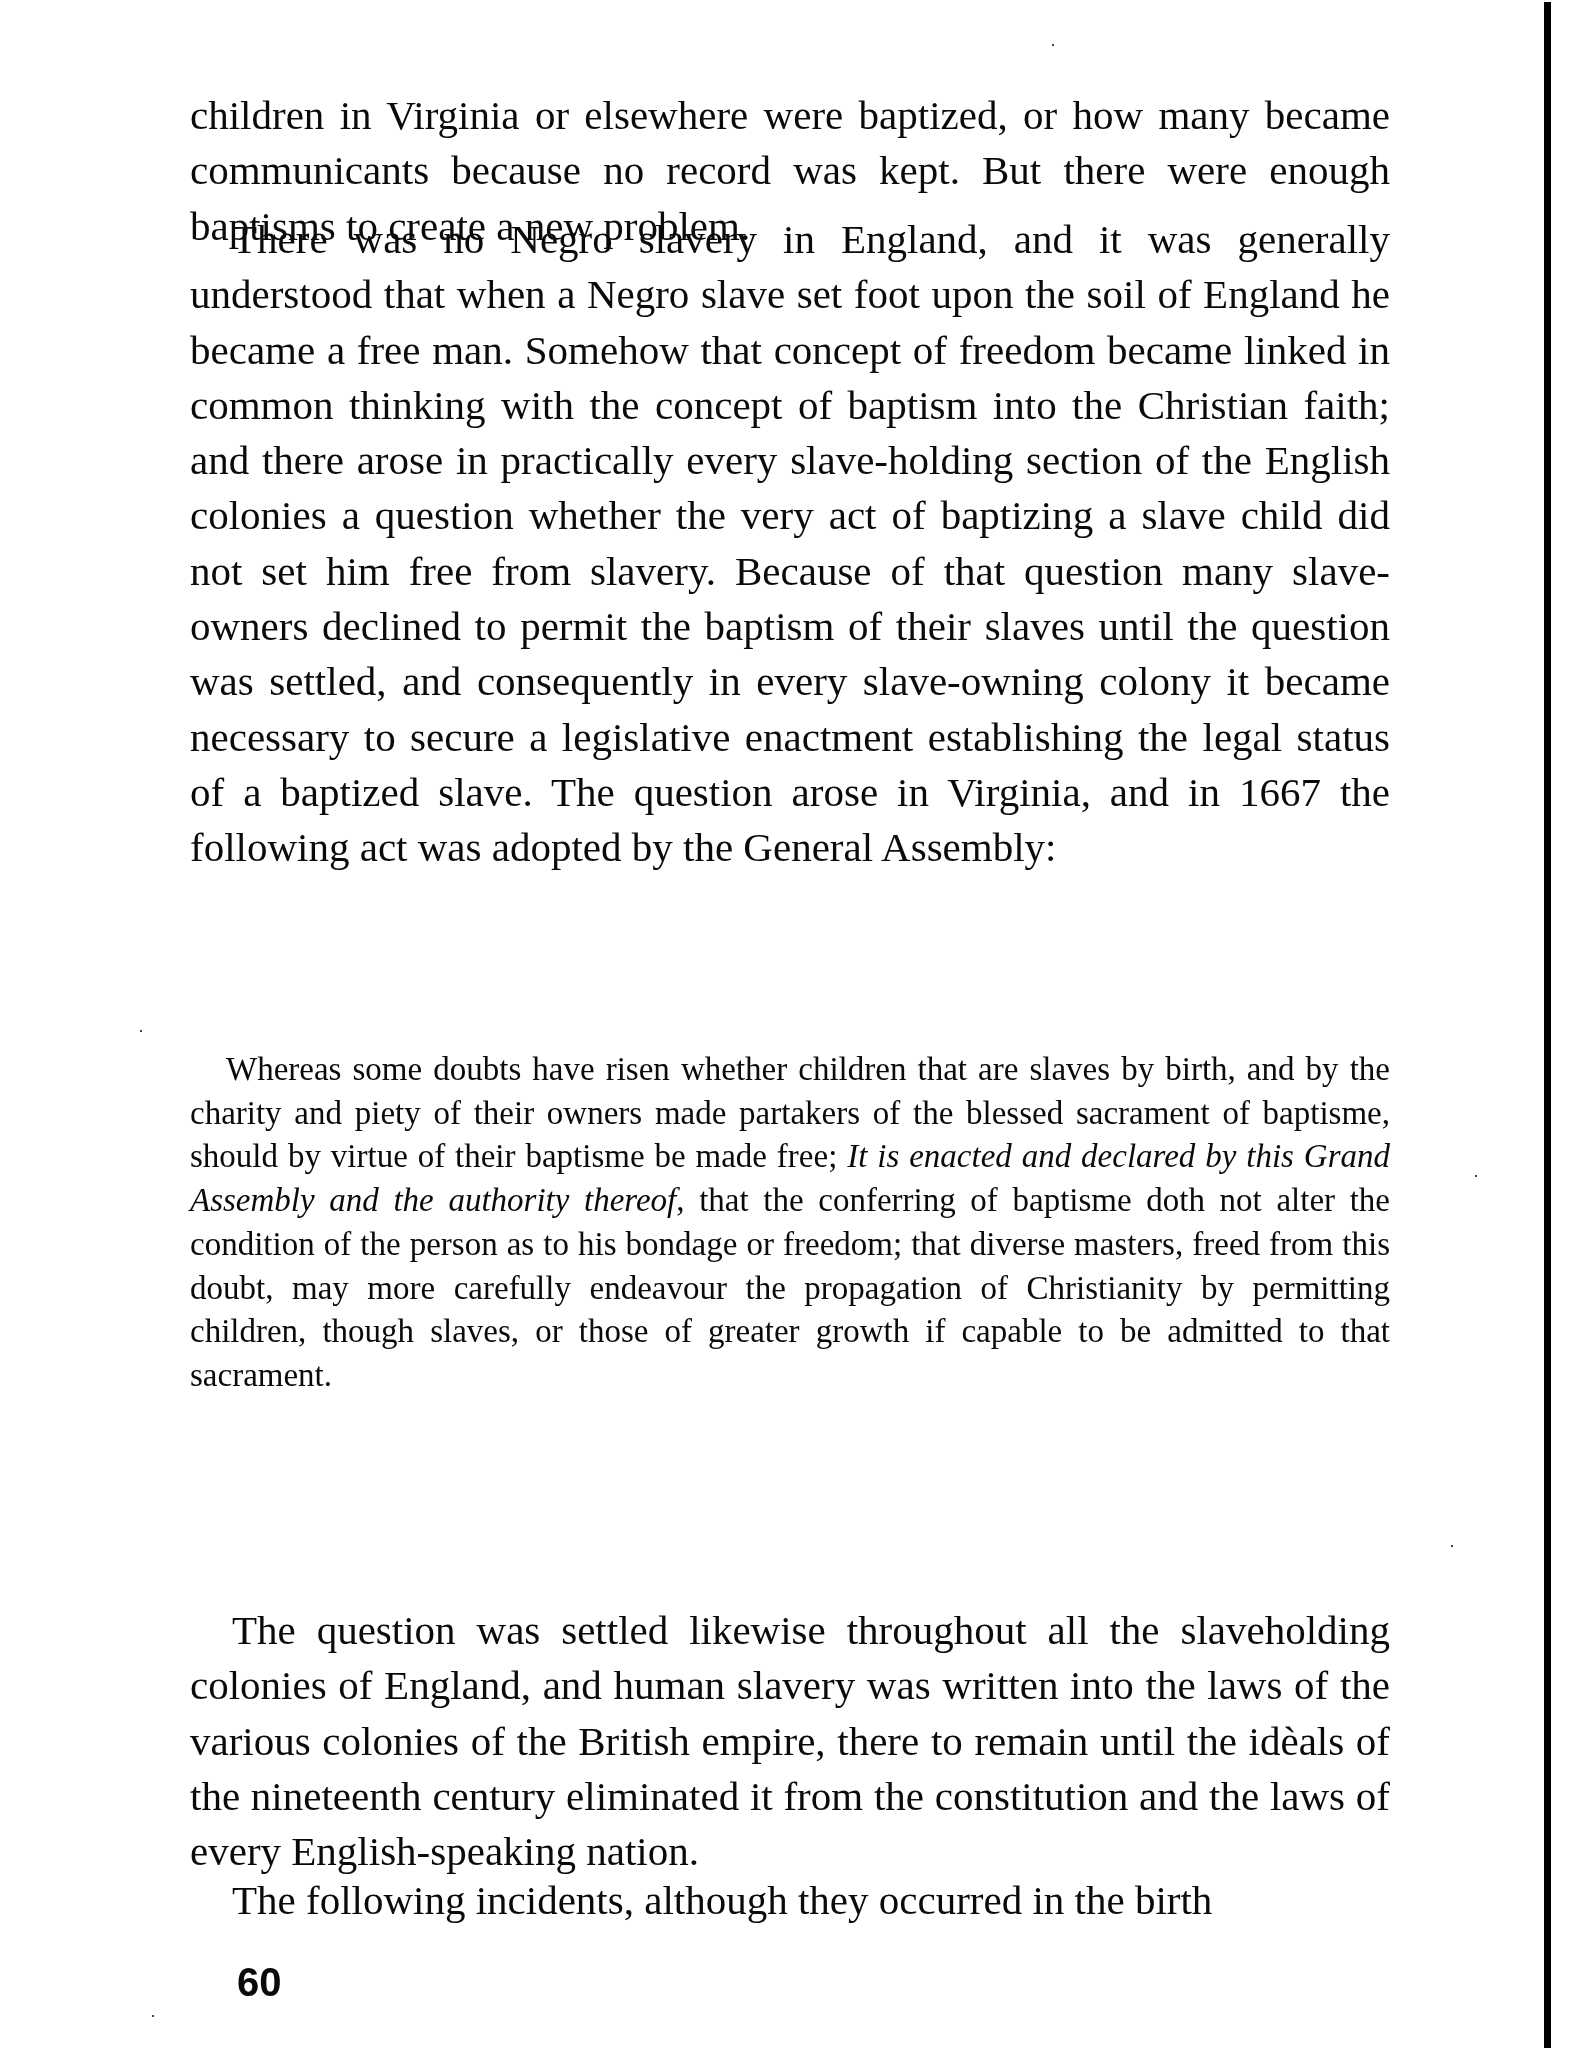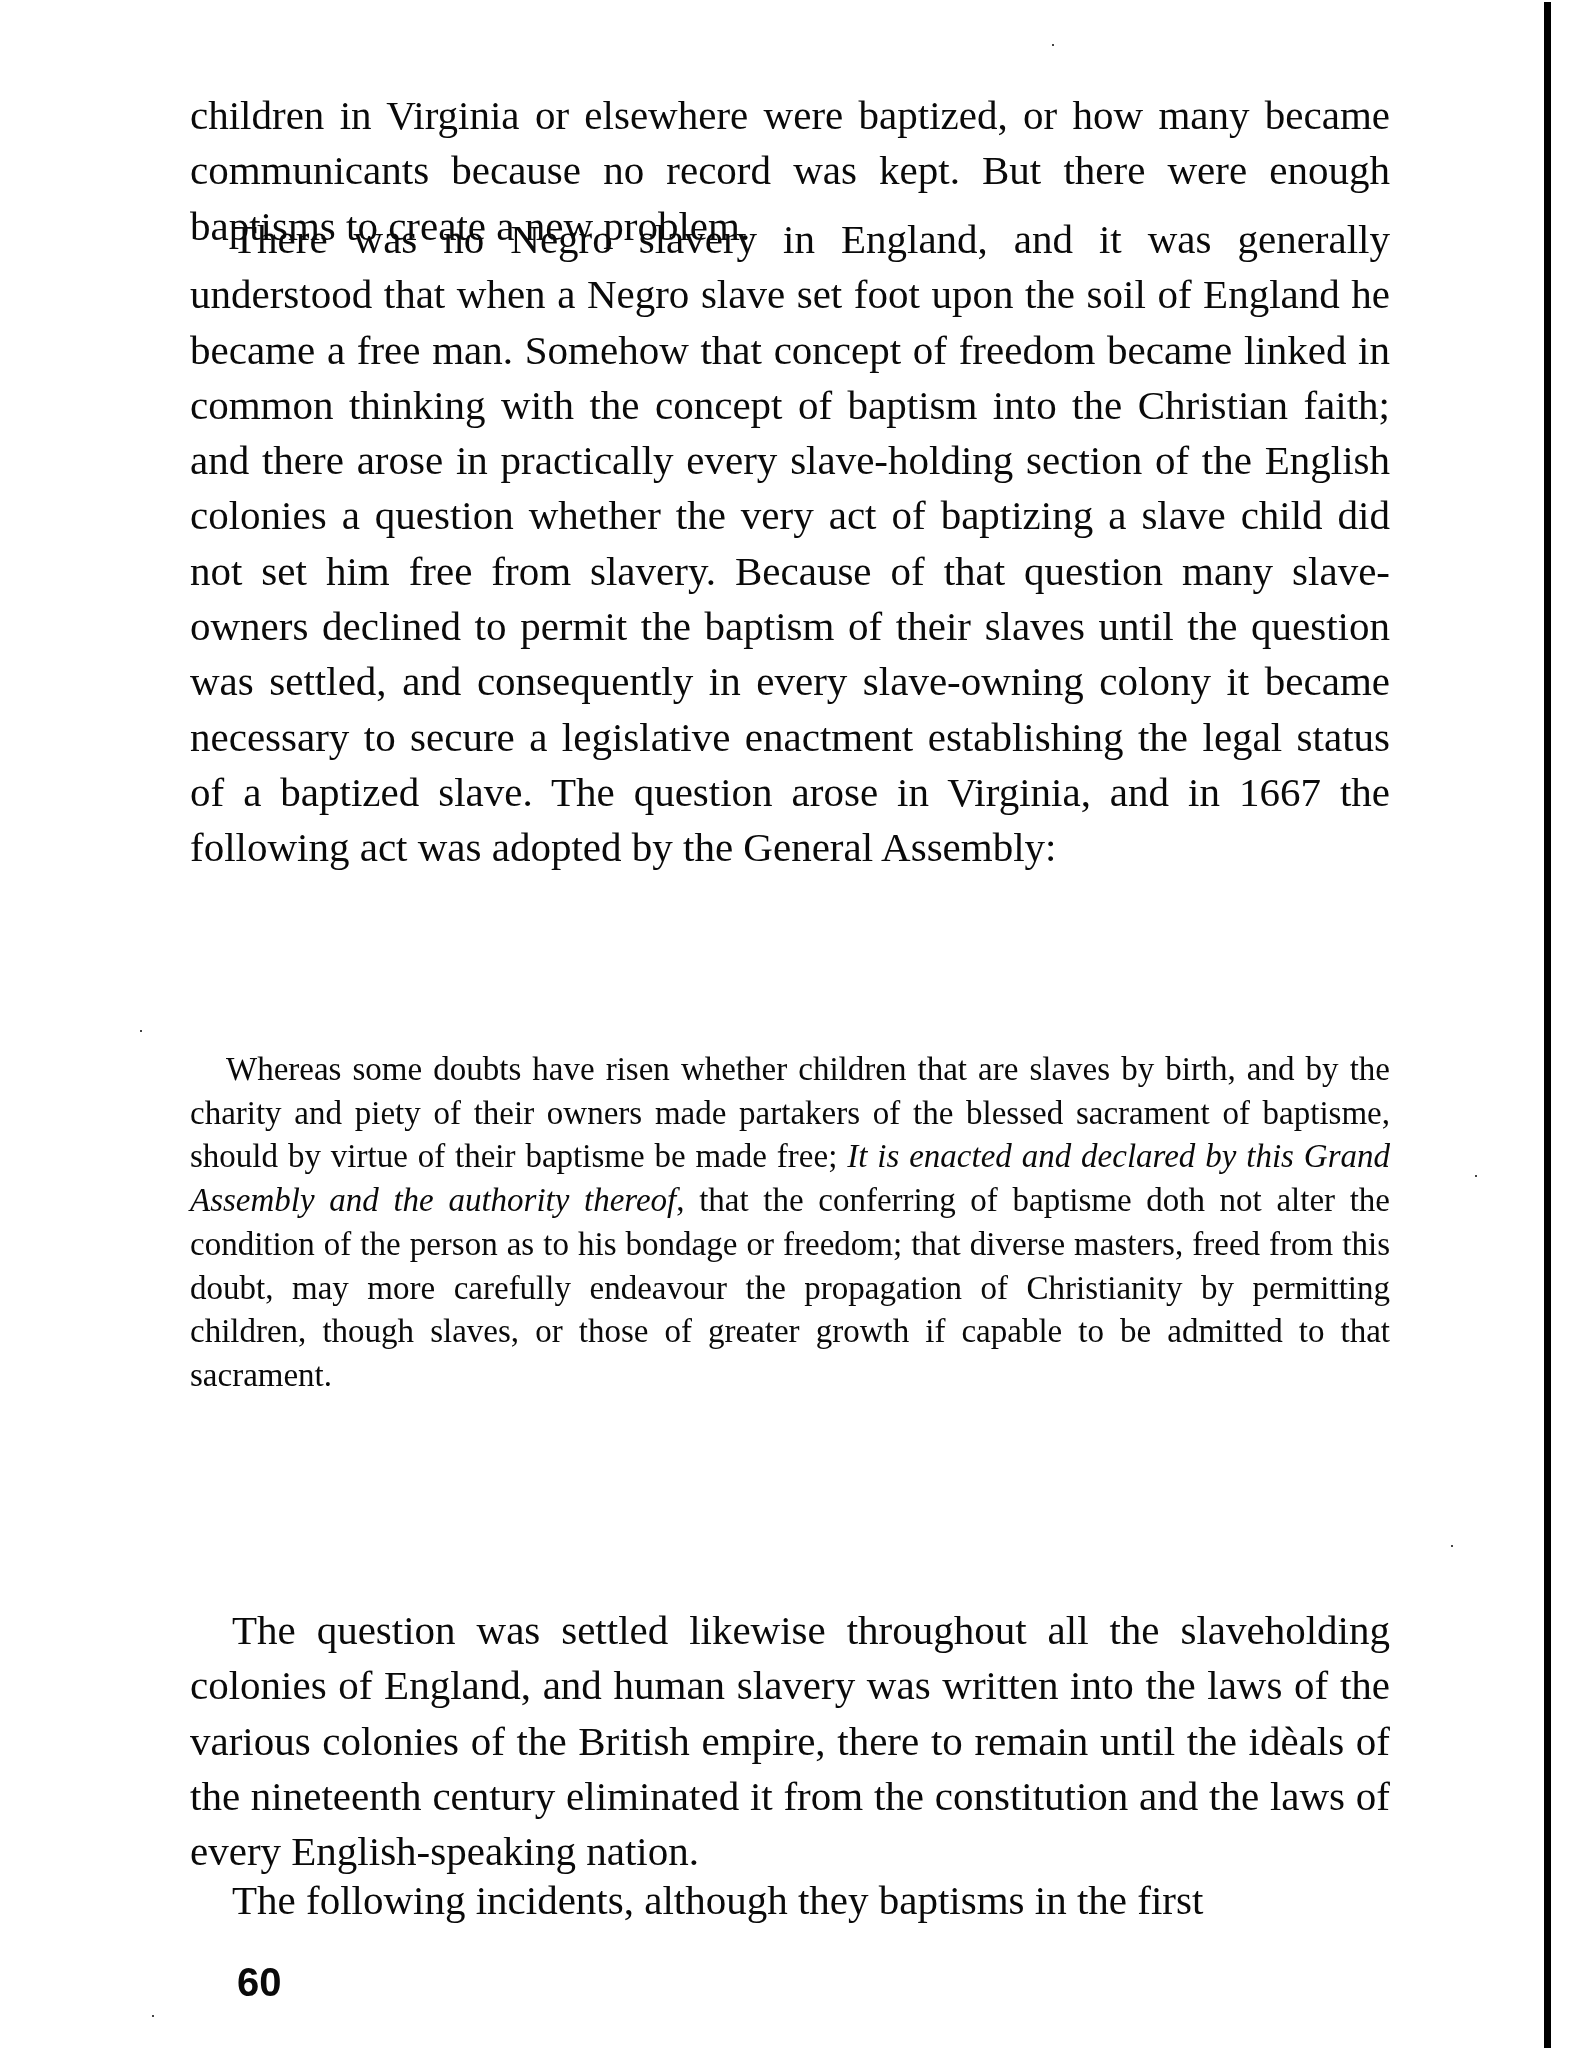--- a/index.html
+++ b/index.html
@@ -37,21 +37,21 @@
 
   <p id="q1" class="col quote-text">
     <span>Whereas some doubts have risen whether children that are slaves by birth, and by the charity and piety of their owners made par­takers of the blessed sacrament of baptisme, should by virtue of their baptisme be made free; </span><span class="it">It is enacted and declared by this Grand Assembly and the authority thereof</span><span>, that the conferring of baptisme doth not alter the condition of the person as to his bondage or free­dom; that diverse masters, freed from this doubt, may more carefully endeavour the propagation of Christianity by permitting children, though slaves, or those of greater growth if capable to be admitted to that sacrament.</span>
   </p>
 
   <p id="p3" class="col body-text indent">
     <span>The question was settled likewise throughout all the slave­holding colonies of England, and human slavery was written into the laws of the various colonies of the British empire, there to remain until the idèals of the nineteenth century eliminated it from the constitution and the laws of every English-speaking nation.</span>
   </p>
 
   <p id="p4" class="col body-text indent">
-    <span>The following incidents, although they baptisms in the first</span>
+    <span>The following incidents, although they occurred in the birth</span>
   </p>
 
   <div class="page-number">60</div>
 
   <div class="speck" style="left:1052px;top:44px;"></div>
   <div class="speck" style="left:140px;top:1030px;"></div>
   <div class="speck" style="left:1475px;top:1175px;"></div>
   <div class="speck" style="left:1451px;top:1545px;"></div>
   <div class="speck" style="left:152px;top:2015px;"></div>
 </div>

